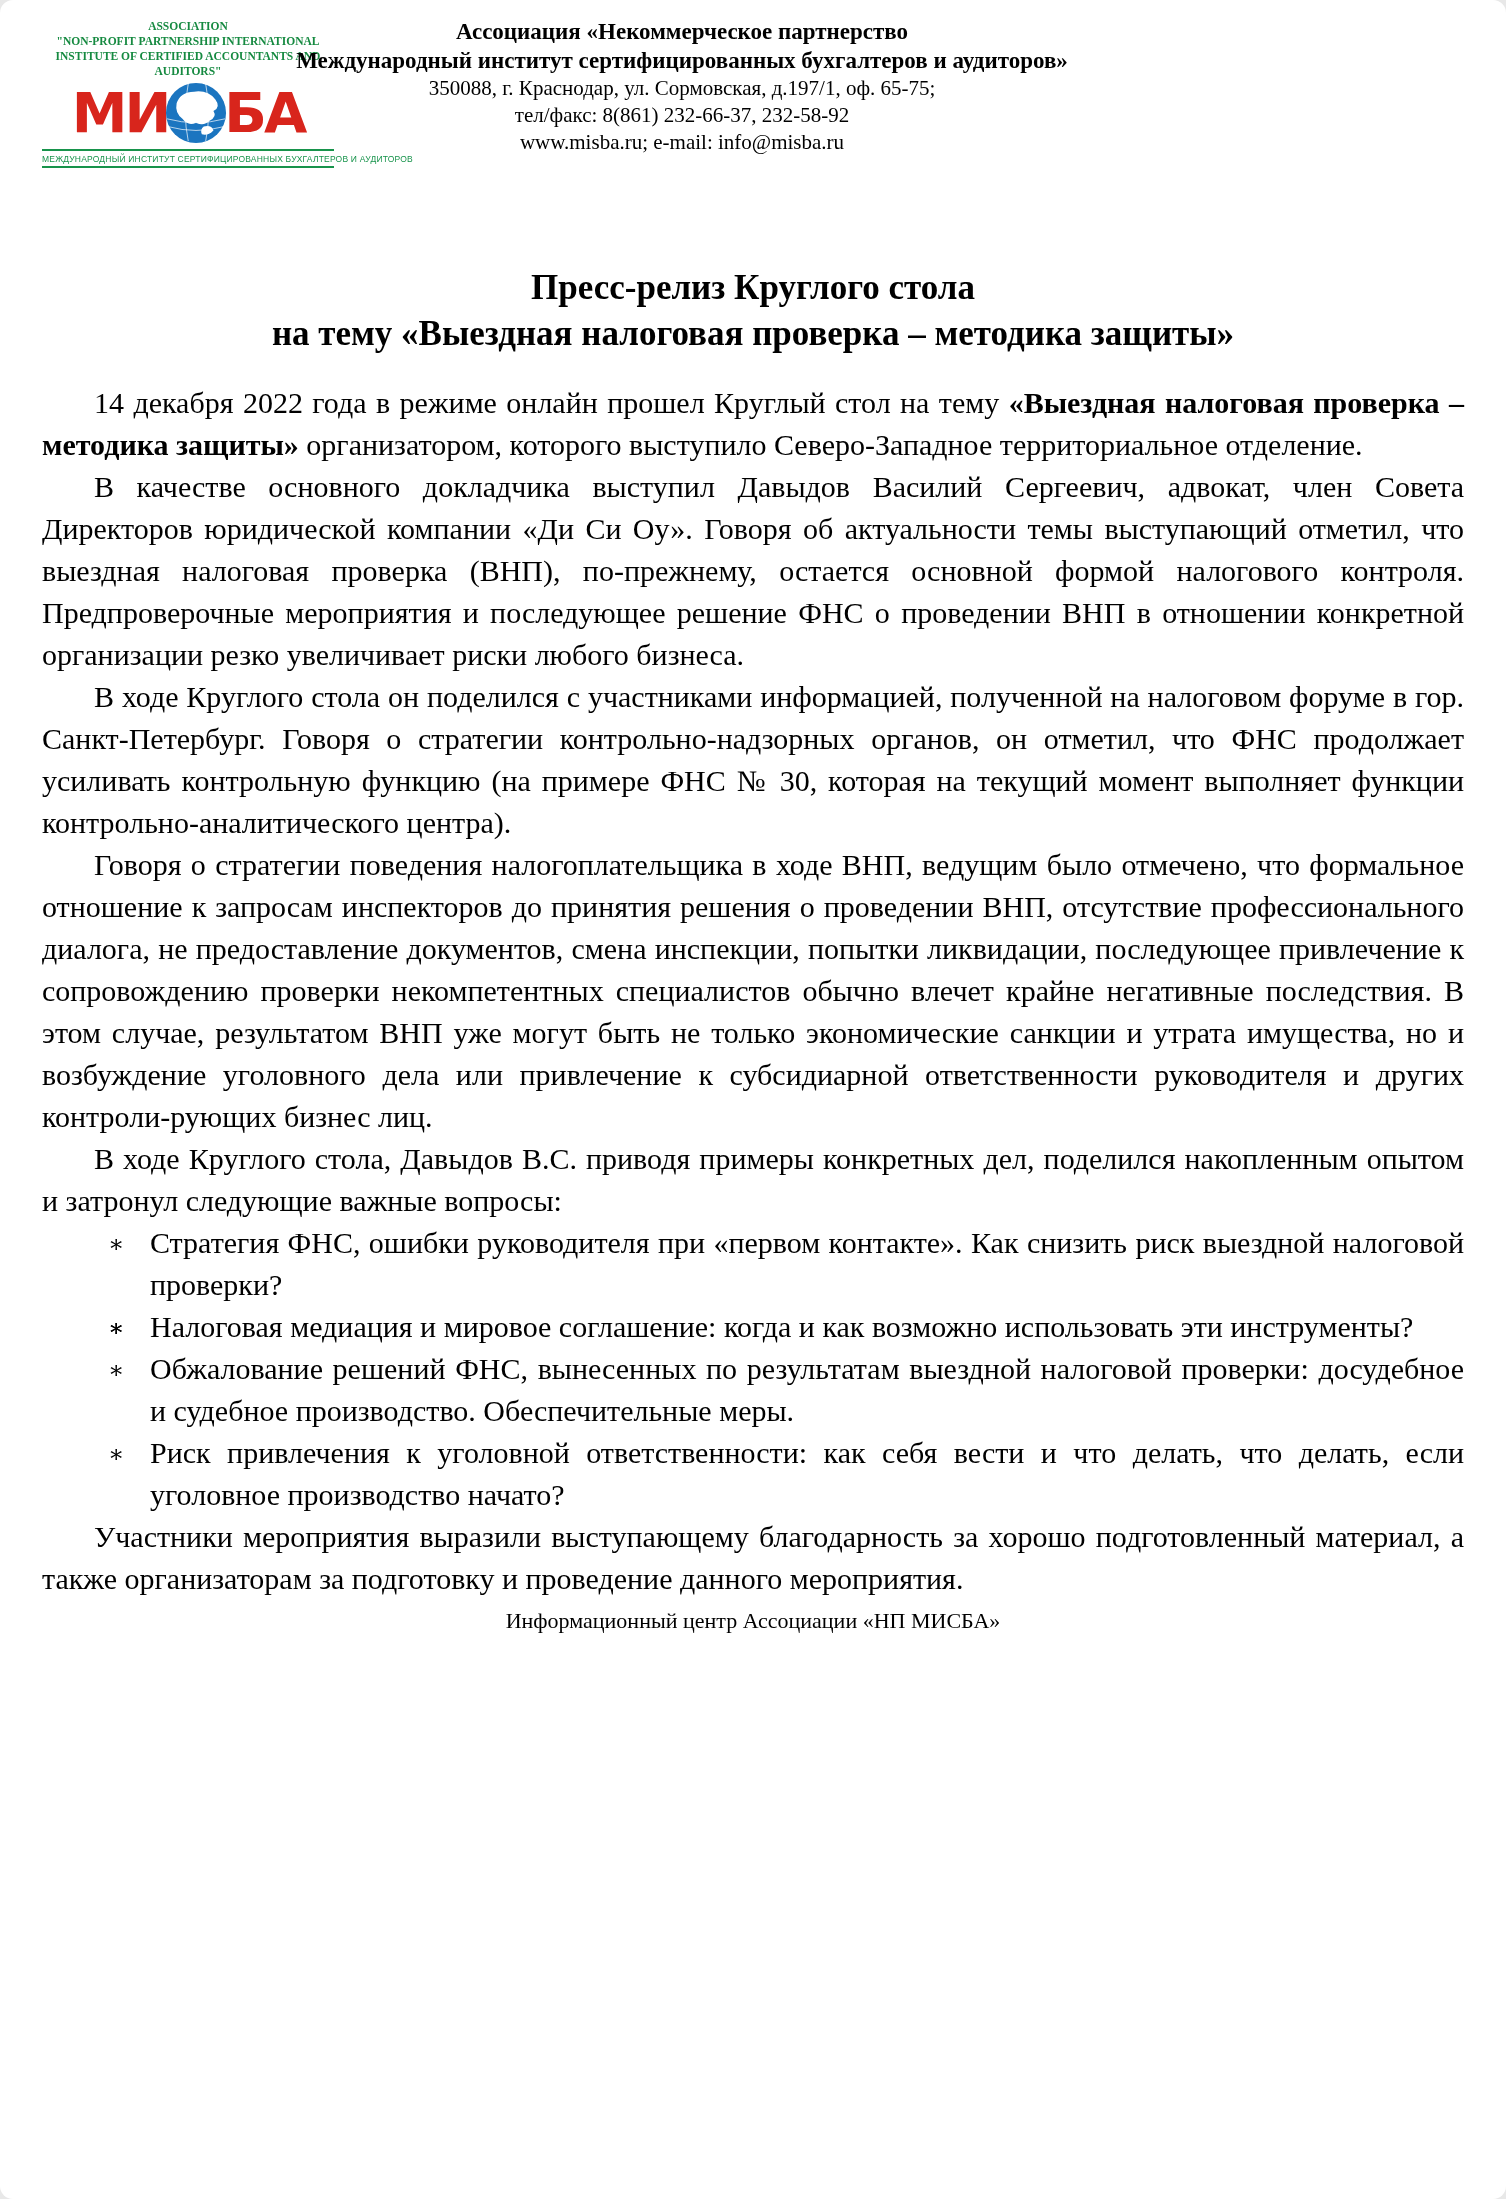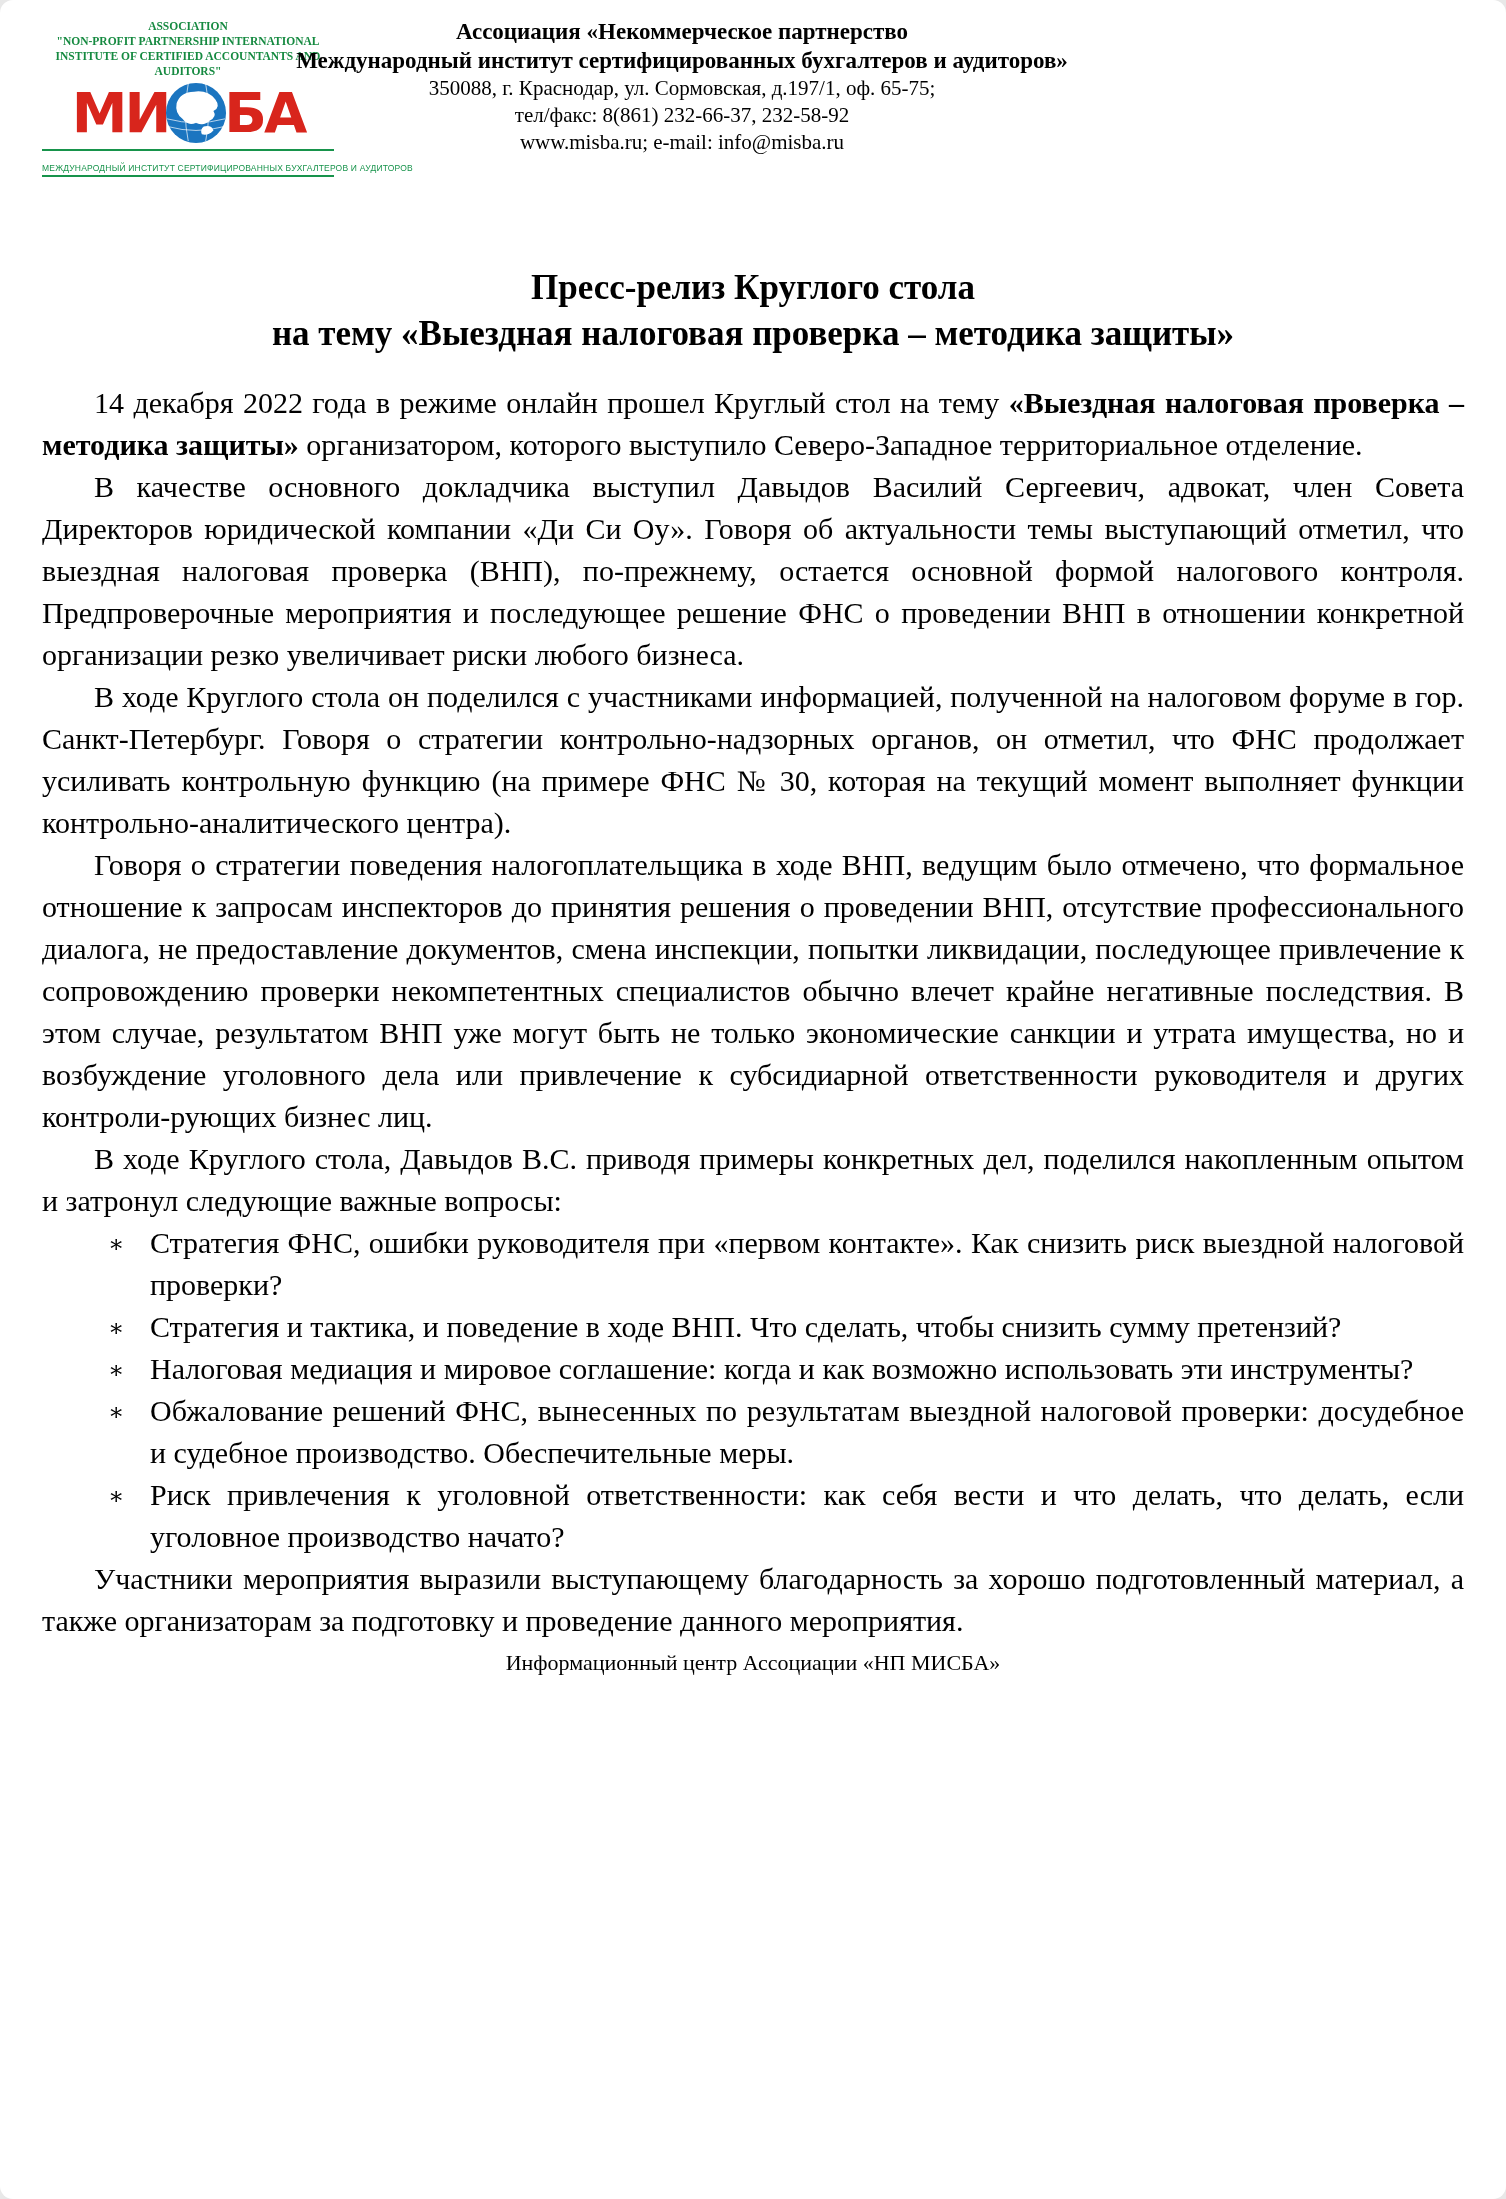--- a/index.html
+++ b/index.html
@@ -20,21 +20,21 @@
   }
   .logo-acronym {
     display:flex; align-items:center; justify-content:center;
     color:#d8251c; font-family:"DejaVu Sans","Liberation Sans",sans-serif;
     font-weight:bold; font-size:56px; line-height:0.95; letter-spacing:-3px;
     margin-top:3px;
   }
   .globe { width:62px; height:62px; margin:0 -3px; flex:0 0 auto; }
   .logo-banner {
     margin-top:5px; border-top:2px solid #17934b; border-bottom:2px solid #17934b;
-    padding:12px 0 2px 0; color:#17934b;
+    padding:3px 0 2px 0; color:#17934b;
     font-family:"Liberation Sans","DejaVu Sans",sans-serif;
     font-size:8.5px; letter-spacing:0.2px; white-space:nowrap; line-height:1.2;
   }
 
   .org-header {
     position:absolute; left:200px; top:2px; width:880px;
     text-align:center; line-height:1.27;
   }
   .org-header .bold-line { font-weight:bold; font-size:23px; }
   .org-header .reg-line  { font-size:21px;text-align:center; }
@@ -110,21 +110,21 @@
     <p class="para">В качестве основного докладчика выступил Давыдов Василий Сергеевич, адвокат, член Совета Директоров юридической компании «Ди Си Оу». Говоря об актуальности темы выступающий отметил, что выездная налоговая проверка (ВНП), по-прежнему, остается основной формой налогового контроля. Предпроверочные мероприятия и последующее решение ФНС о проведении ВНП в отношении конкретной организации резко увеличивает риски любого бизнеса.</p>
 
     <p class="para">В ходе Круглого стола он поделился с участниками информацией, полученной на налоговом форуме в гор. Санкт-Петербург. Говоря о стратегии контрольно-надзорных органов, он отметил, что ФНС продолжает усиливать контрольную функцию (на примере ФНС № 30, которая на текущий момент выполняет функции контрольно-аналитического центра).</p>
 
     <p class="para">Говоря о стратегии поведения налогоплательщика в ходе ВНП, ведущим было отмечено, что формальное отношение к запросам инспекторов до принятия решения о проведении ВНП, отсутствие профессионального диалога, не предоставление документов, смена инспекции, попытки ликвидации, последующее привлечение к сопровождению проверки некомпетентных специалистов обычно влечет крайне негативные последствия. В этом случае, результатом ВНП уже могут быть не только экономические санкции и утрата имущества, но и возбуждение уголовного дела или привлечение к субсидиарной ответственности руководителя и других контроли-рующих бизнес лиц.</p>
 
     <p class="para">В ходе Круглого стола, Давыдов В.С. приводя примеры конкретных дел, поделился накопленным опытом и затронул следующие важные вопросы:</p>
 
     <ul class="topics">
       <li class="topic"><span class="marker">∗</span><span>Стратегия ФНС, ошибки руководителя при «первом контакте». Как снизить риск выездной налоговой проверки?</span></li>
-      <li class="topic"><span class="marker">∗</span><span>Стратегия и тактика, и поведение в ходе ВНП. Что сделать, чтобы снизить сумму претензий?</span></li>
+      <li class="topic"><span class="marker">∗</span></li>
       <li class="topic"><span class="marker">∗</span><span>Налоговая медиация и мировое соглашение: когда и как возможно использовать эти инструменты?</span></li>
       <li class="topic"><span class="marker">∗</span><span>Обжалование решений ФНС, вынесенных по результатам выездной налоговой проверки: досудебное и судебное производство. Обеспечительные меры.</span></li>
       <li class="topic"><span class="marker">∗</span><span>Риск привлечения к уголовной ответственности: как себя вести и что делать, что делать, если уголовное производство начато?</span></li>
     </ul>
 
     <p class="closing">Участники мероприятия выразили выступающему благодарность за хорошо подготовленный материал, а также организаторам за подготовку и проведение данного мероприятия.</p>
 
     <p class="signature">Информационный центр Ассоциации «НП МИСБА»</p>
 
   </div>

